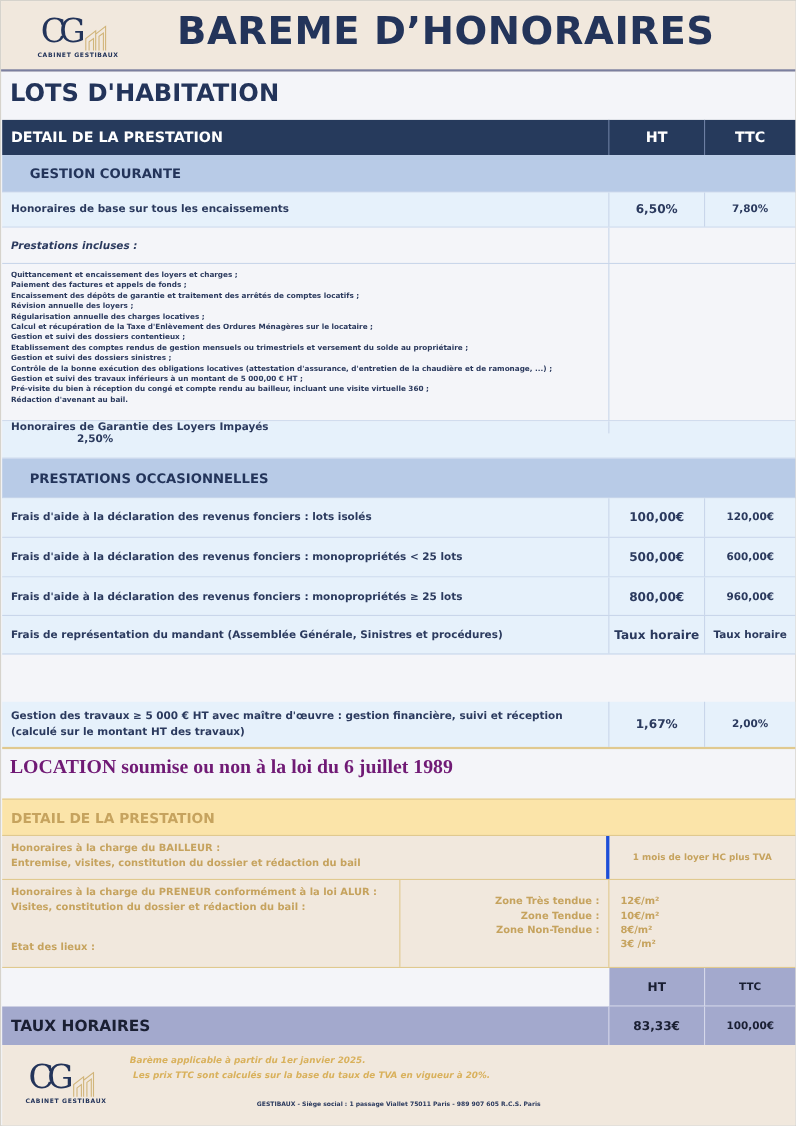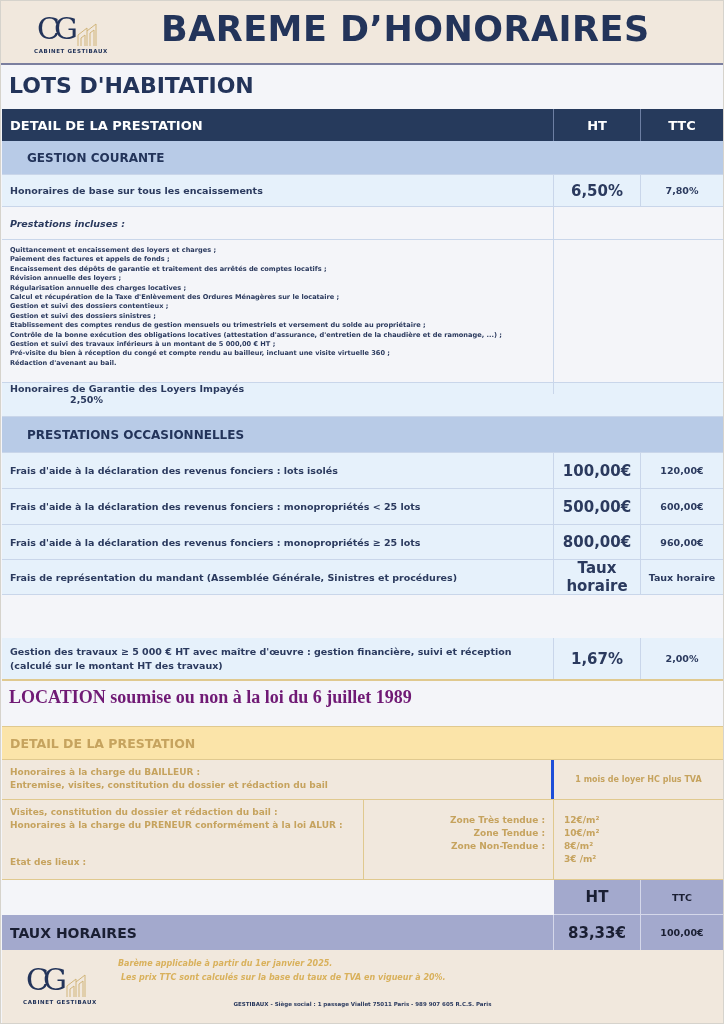--- a/index.html
+++ b/index.html
@@ -15,21 +15,21 @@
   .logo .cap { position: absolute; left: 0; top: 37px; width: 80px; text-align: center; font-size: 5.5px; font-weight: bold; letter-spacing: 0.6px; color: #23345a; }
   .hdr .logo { left: 30px; top: 10px; }
   .hdr-title { position: absolute; left: 160px; top: 8px; font-size: 35px; font-weight: bold; color: #23345a; letter-spacing: 0.5px; }
 
   .sec-title { position: absolute; left: 8px; font-weight: bold; }
   .sec1 { top: 72px; font-size: 22px; color: #23345a; }
 
   
   .row { position: absolute; left: 1px; width: 721px; display: flex; border-bottom: 1px solid #c9d6ea; }
   .c-desc { width: 552px; padding: 0 8px; display: flex; align-items: center; font-size: 9.5px; font-weight: bold; color: #2b3a5e; border-right: 1px solid #c9d6ea; }
-  .c-ht { width: 87px; display: flex; align-items: center; justify-content: center; font-size: 15px; font-weight: bold; color: #2b3a5e; border-right: 1px solid #c9d6ea; text-align: center; }
+  .c-ht { width: 87px; display: flex; align-items: center; justify-content: center; font-size: 11px; font-weight: bold; color: #2b3a5e; border-right: 1px solid #c9d6ea; text-align: center; }
   .c-ttc { width: 82px; display: flex; align-items: center; justify-content: center; font-size: 9.5px; font-weight: bold; color: #2b3a5e; text-align: center; }
   .c-span { width: 169px; display: flex; align-items: center; justify-content: center; font-size: 9.5px; font-weight: bold; color: #2b3a5e; }
 
   .r-head { top: 108px; height: 32px; background: #263a5c; border-bottom: none; }
   .r-head .c-desc, .r-head .c-ht, .r-head .c-ttc { color: #ffffff; font-size: 13px; border-right-color: #6d7fa3; }
   .r-cat { background: #b8cbe7; }
   .r-cat .c-desc { font-size: 12px; border-right: none; width: 721px; color: #23345a; padding-left: 25px; }
   .r-light { background: #e6f1fb; }
   .r-white { background: #f4f5f9; }
   .italic { font-style: italic; }
@@ -102,22 +102,22 @@
 
   <div class="row r-white" style="top:239px;height:143px;">
     <div class="c-desc incl">
       <div>Quittancement et encaissement des loyers et charges ;</div>
       <div> Paiement des factures et appels de fonds ;</div>
       <div> Encaissement des dépôts de garantie et traitement des arrêtés de comptes locatifs ;</div>
       <div> Révision annuelle des loyers ;</div>
       <div> Régularisation annuelle des charges locatives ;</div>
       <div> Calcul et récupération de la Taxe d'Enlèvement des Ordures Ménagères sur le locataire ;</div>
       <div> Gestion et suivi des dossiers contentieux ;</div>
+      <div> Etablissement des comptes rendus de gestion mensuels ou trimestriels et versement du solde au propriétaire ;</div>
       <div> Gestion et suivi des dossiers sinistres ;</div>
-      <div> Etablissement des comptes rendus de gestion mensuels ou trimestriels et versement du solde au propriétaire ;</div>
       <div> Contrôle de la bonne exécution des obligations locatives (attestation d'assurance, d'entretien de la chaudière et de ramonage, ...) ;</div>
       <div> Gestion et suivi des travaux inférieurs à un montant de 5 000,00 € HT ;</div>
       <div> Pré-visite du bien à réception du congé et compte rendu au bailleur, incluant une visite virtuelle 360 ;</div>
       <div> Rédaction d'avenant au bail.</div>
     </div>
     <div style="width:169px;"></div>
   </div>
 
   <div class="row r-light" style="top:382px;height:34px;flex-direction:column;">
     <div class="c-desc">Honoraires de Garantie des Loyers Impayés</div>
@@ -161,22 +161,22 @@
   <div class="grow" style="top:759px;height:40px;">
     <div class="g-left gtxt">
       <div>Honoraires à la charge du BAILLEUR :</div>
       <div> Entremise, visites, constitution du dossier et rédaction du bail</div>
     </div>
     <div class="g-right gtxt" style="font-size:8px;">1 mois de loyer HC plus TVA</div>
   </div>
 
   <div class="grow" style="top:799px;height:80px;">
     <div class="g-l1 gtxt">
+      <div>Honoraires à la charge du PRENEUR conformément à la loi ALUR :</div>
       <div> Visites, constitution du dossier et rédaction du bail :</div>
-      <div>Honoraires à la charge du PRENEUR conformément à la loi ALUR :</div>
       <div style="position:absolute;left:8px;top:56px;">Etat des lieux :</div>
     </div>
     <div class="g-l2 gtxt">
       <div>Zone Très tendue :</div>
       <div>Zone Tendue :</div>
       <div>Zone Non-Tendue :</div>
     </div>
     <div class="g-r2 gtxt">
       <div>12€/m²</div>
       <div>10€/m²</div>

